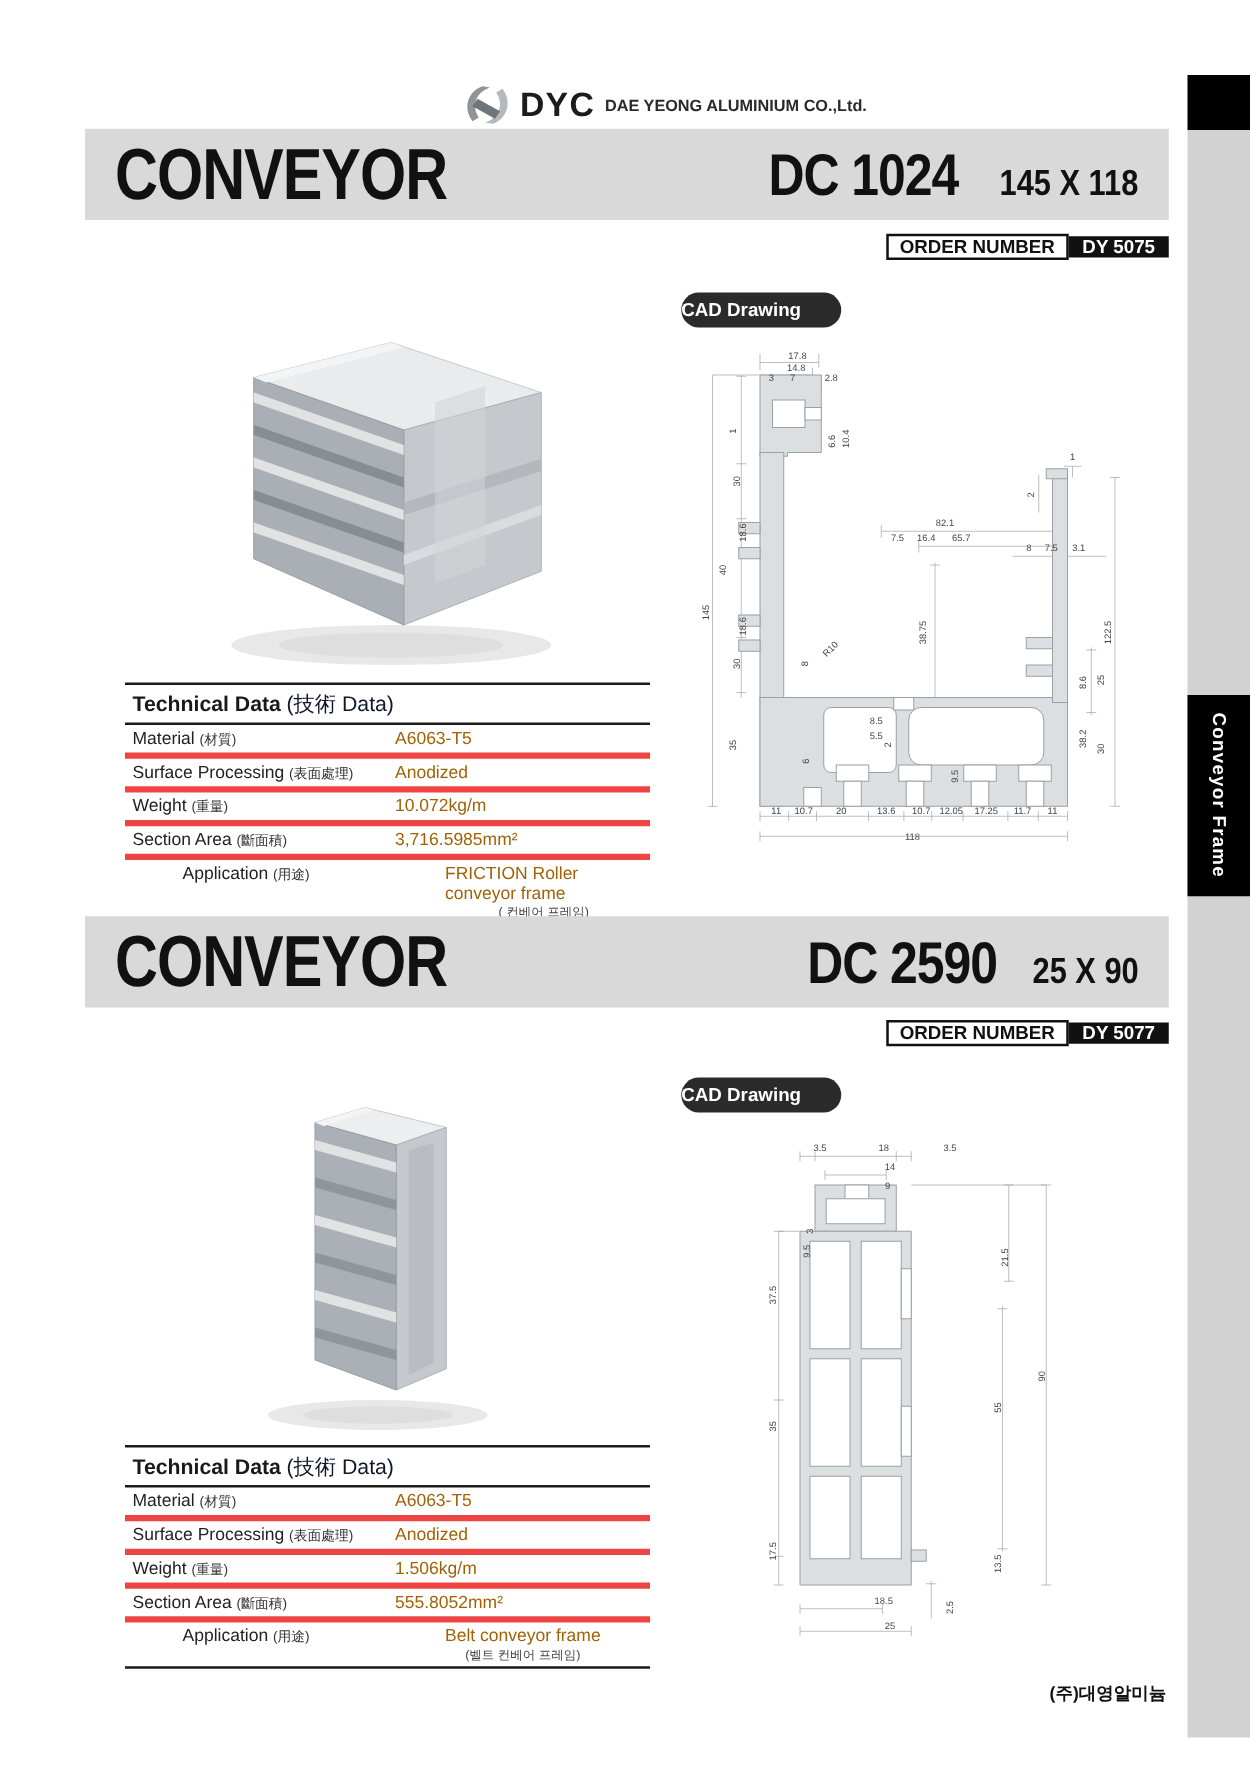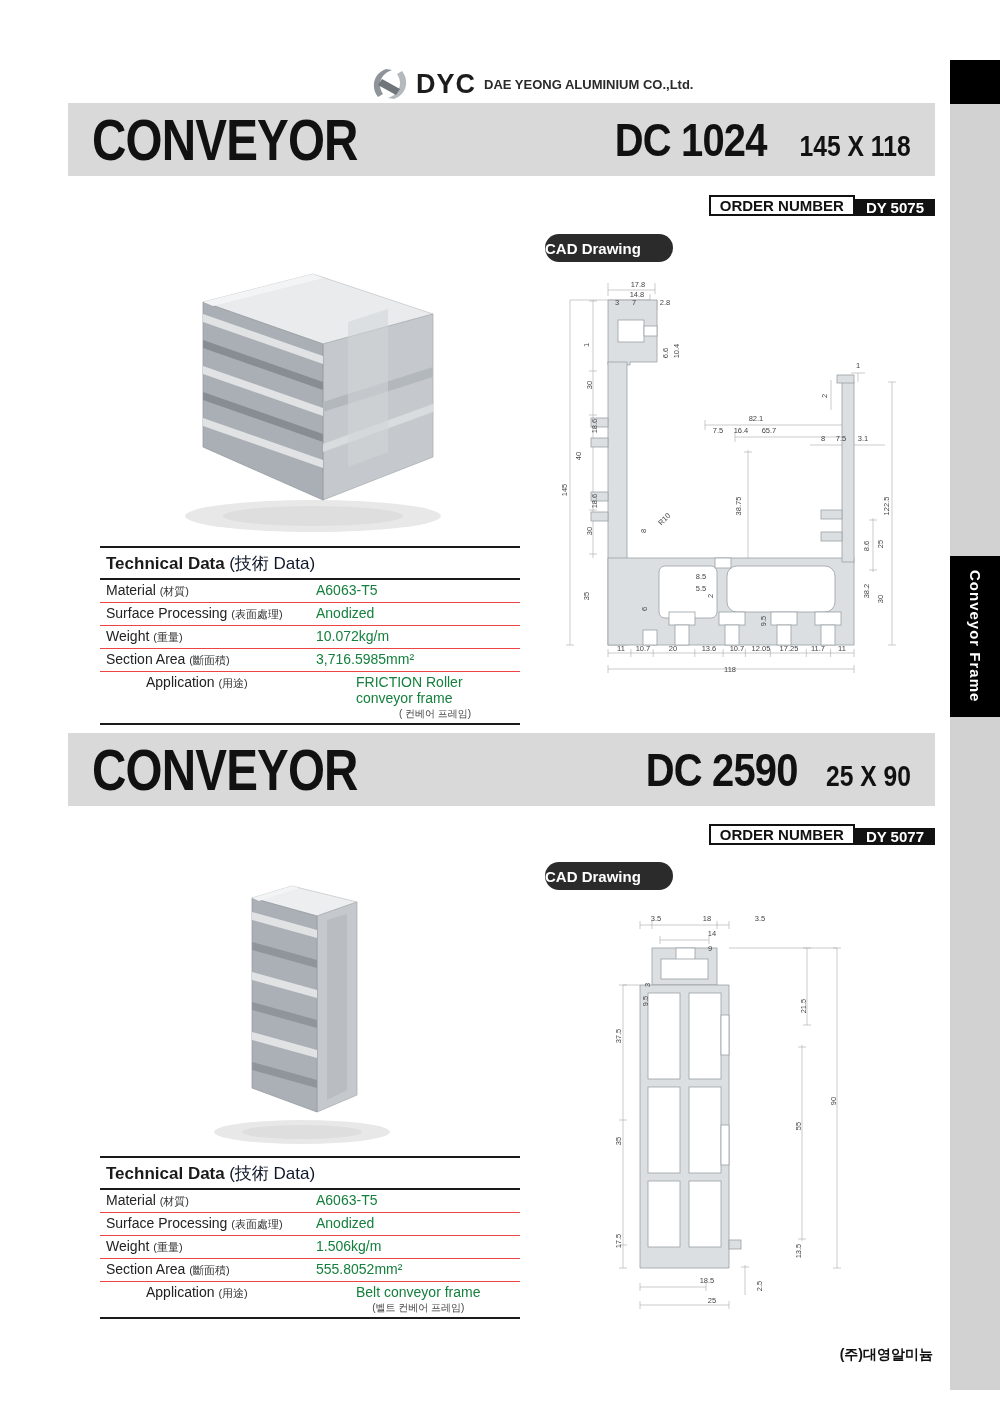--- a/index.html
+++ b/index.html
@@ -16,40 +16,40 @@
   .band{background:#d9d9d9;display:flex;align-items:center;justify-content:space-between;
         padding:0 24px;box-sizing:border-box;}
   .band .title{font-size:58px;font-weight:700;letter-spacing:-1px;}
   .cond{display:inline-block;transform:scaleX(.82);transform-origin:left center;white-space:nowrap;}
   .cond-r{display:inline-block;transform:scaleX(.85);transform-origin:right center;white-space:nowrap;}
   .model-group{display:flex;align-items:baseline;gap:14px;}
   .model{font-size:47px;font-weight:700;letter-spacing:-1px;}
   .msize{font-size:29px;font-weight:700;letter-spacing:0;}
 
   
-  .order-row{display:flex;align-items:flex-end;height:38px;}
+  .order-row{display:flex;align-items:center;height:38px;}
   .order-label{background:#fff;border:2px solid #111;font-size:15px;font-weight:700;
                display:flex;align-items:center;padding:0 9px;box-sizing:border-box;}
   .order-num{background:#111;color:#fff;font-size:15px;font-weight:700;
              display:flex;align-items:center;padding:0 11px;}
 
   
   .cad-pill{background:#2b2b2b;color:#fff;border-radius:14px;font-size:15px;font-weight:700;
             display:flex;align-items:center;justify-content:flex-start;}
 
   
   .tech-table{border-top:2px solid #1a1a1a;border-bottom:2px solid #1a1a1a;box-sizing:border-box;background:transparent;}
   .tt-header{border-bottom:2px solid #1a1a1a;padding:4px 6px 3px 6px;}
   .tt-title{font-size:17px;font-weight:700;color:#1a1a1a;}
   .tt-sub{font-size:17px;color:#0f172a;}
-  .tt-row{display:flex;border-bottom:1px solid #ef4444;padding:2px 6px;min-height:18px;align-items:flex-start;}
+  .tt-row{display:flex;border-bottom:5px solid #ef4444;padding:2px 6px;min-height:18px;align-items:flex-start;}
   .tt-row:last-child{border-bottom:none;margin-left:40px;}
   .tt-label{width:210px;font-size:14px;color:#222;flex-shrink:0;}
   .tt-label .cjk{font-size:11px;color:#333;}
-  .tt-value{font-size:14px;color:#15803d;}
+  .tt-value{font-size:14px;color:#a16207;}
   .tt-value-sub{font-size:10px;color:#444;margin-top:1px;text-align:center;}
 
   
   .side-black{background:#000;}
   .side-gray{background:#d2d2d2;}
   .side-tab{background:#000;color:#fff;display:flex;align-items:center;justify-content:center;}
   .side-tab span{writing-mode:vertical-rl;text-orientation:mixed;font-size:15px;font-weight:700;letter-spacing:1px;}
 
   .footer-co{font-size:14px;font-weight:700;color:#111;}
 

